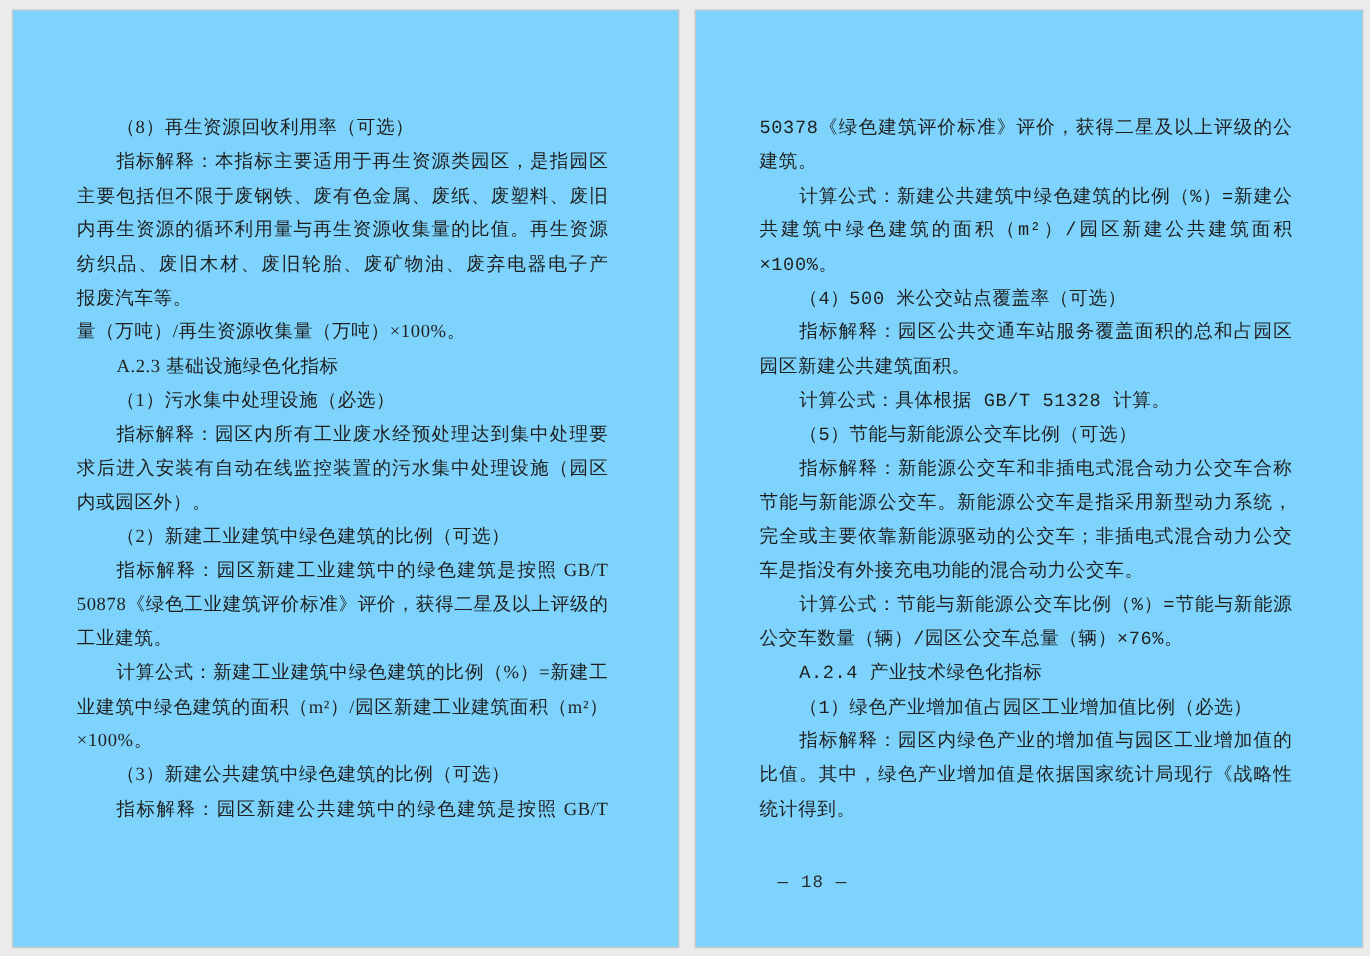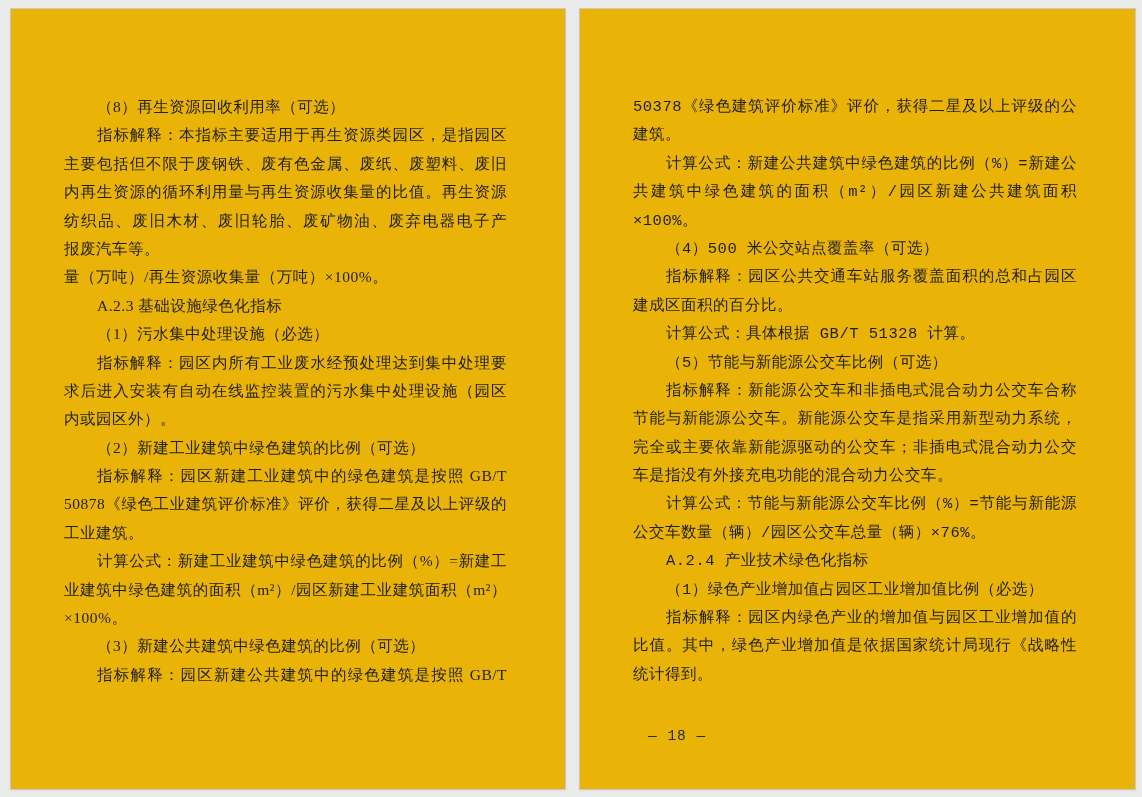--- a/index.html
+++ b/index.html
@@ -14,21 +14,21 @@
   .canvas {
     position: relative;
     width: 1142px;
     height: 797px;
     background: #ebebeb;
   }
   .page {
     position: absolute;
     top: 8px;
     height: 782px;
-    background: #eab308;
+    background: #7dd3fc;
     border: 1px solid #c9c9c9;
     box-shadow: 0 1px 2px rgba(0,0,0,0.06);
     box-sizing: border-box;
   }
   .page.left  { left: 10px;  width: 556px; }
   .page.right { left: 579px; width: 557px; font-family: Liberation Mono, monospace; }
 
   .page-body {
     position: absolute;
     top: 84px;
@@ -97,21 +97,21 @@
 
   <div class="page right">
     <div class="page-body">
         <div class="line fill">50378《绿色建筑评价标准》评价，获得二星及以上评级的公共</div>
         <div class="line">建筑。</div>
         <div class="line fill indent">计算公式：新建公共建筑中绿色建筑的比例（%）=新建公</div>
         <div class="line fill">共建筑中绿色建筑的面积（m²）/园区新建公共建筑面积（m²）</div>
         <div class="line">×100%。</div>
         <div class="line indent">（4）500 米公交站点覆盖率（可选）</div>
         <div class="line fill indent">指标解释：园区公共交通车站服务覆盖面积的总和占园区</div>
-        <div class="line">建成区面积的百分比。</div>
+        <div class="line">园区新建公共建筑面积。</div>
         <div class="line indent">计算公式：具体根据 GB/T 51328 计算。</div>
         <div class="line indent">（5）节能与新能源公交车比例（可选）</div>
         <div class="line fill indent">指标解释：新能源公交车和非插电式混合动力公交车合称</div>
         <div class="line fill">节能与新能源公交车。新能源公交车是指采用新型动力系统，</div>
         <div class="line fill">完全或主要依靠新能源驱动的公交车；非插电式混合动力公交</div>
         <div class="line">车是指没有外接充电功能的混合动力公交车。</div>
         <div class="line fill indent">计算公式：节能与新能源公交车比例（%）=节能与新能源</div>
         <div class="line">公交车数量（辆）/园区公交车总量（辆）×76%。</div>
         <div class="line indent">A.2.4 产业技术绿色化指标</div>
         <div class="line indent">（1）绿色产业增加值占园区工业增加值比例（必选）</div>

